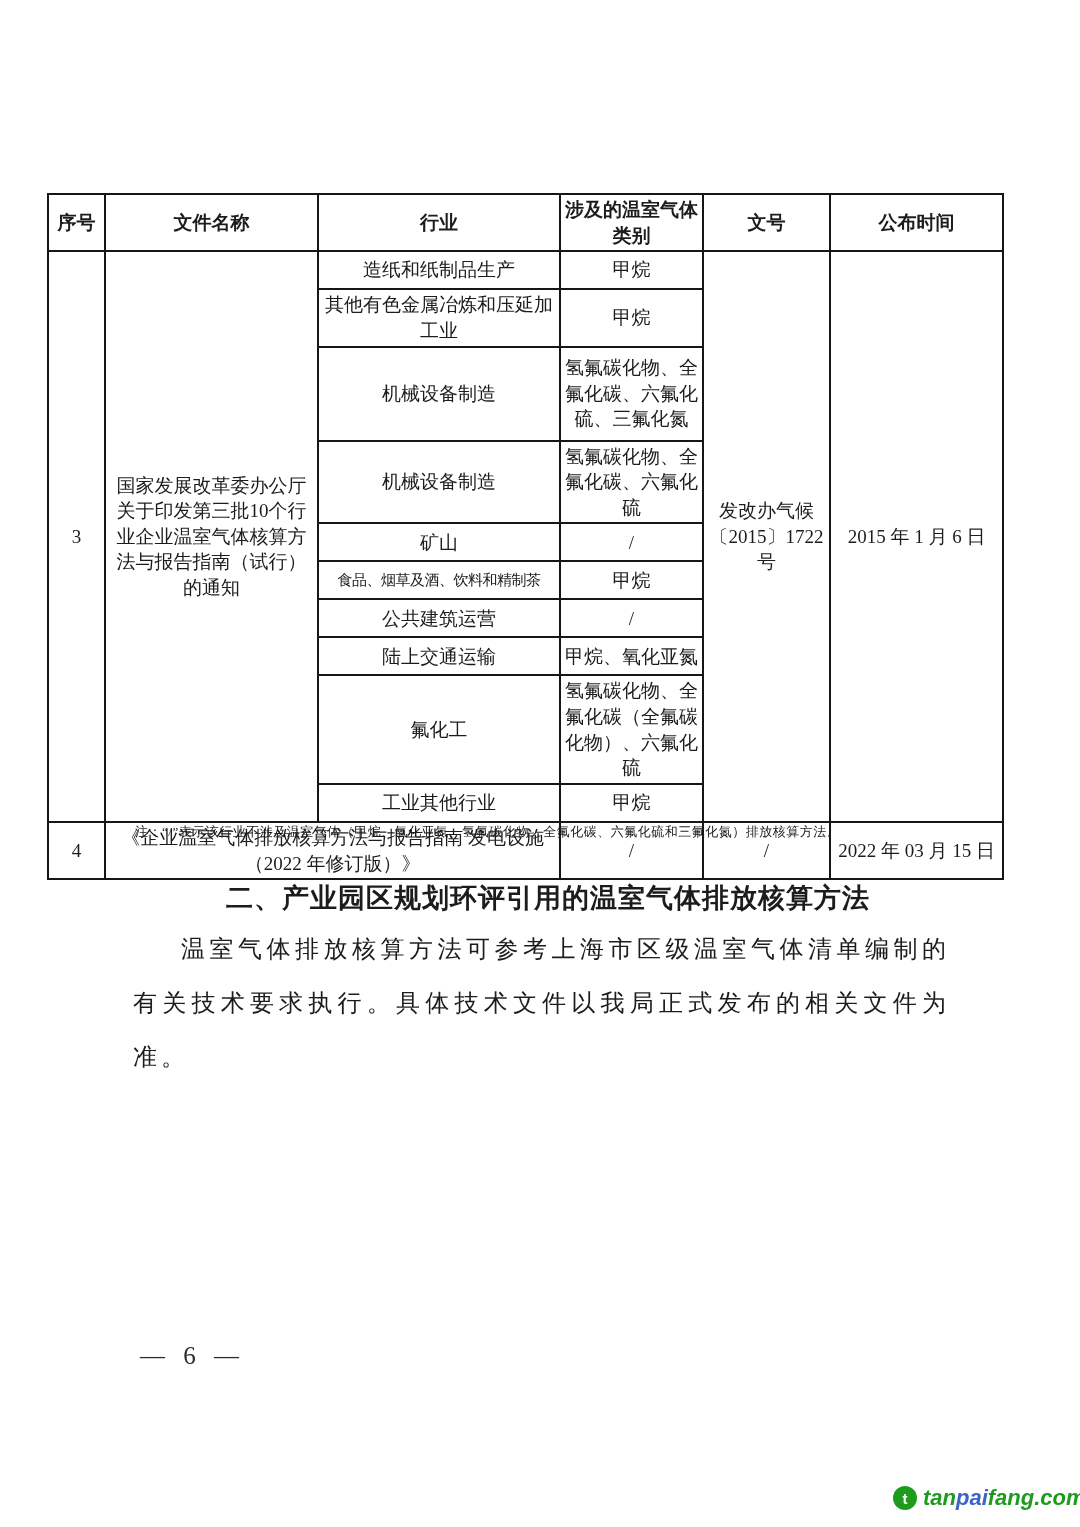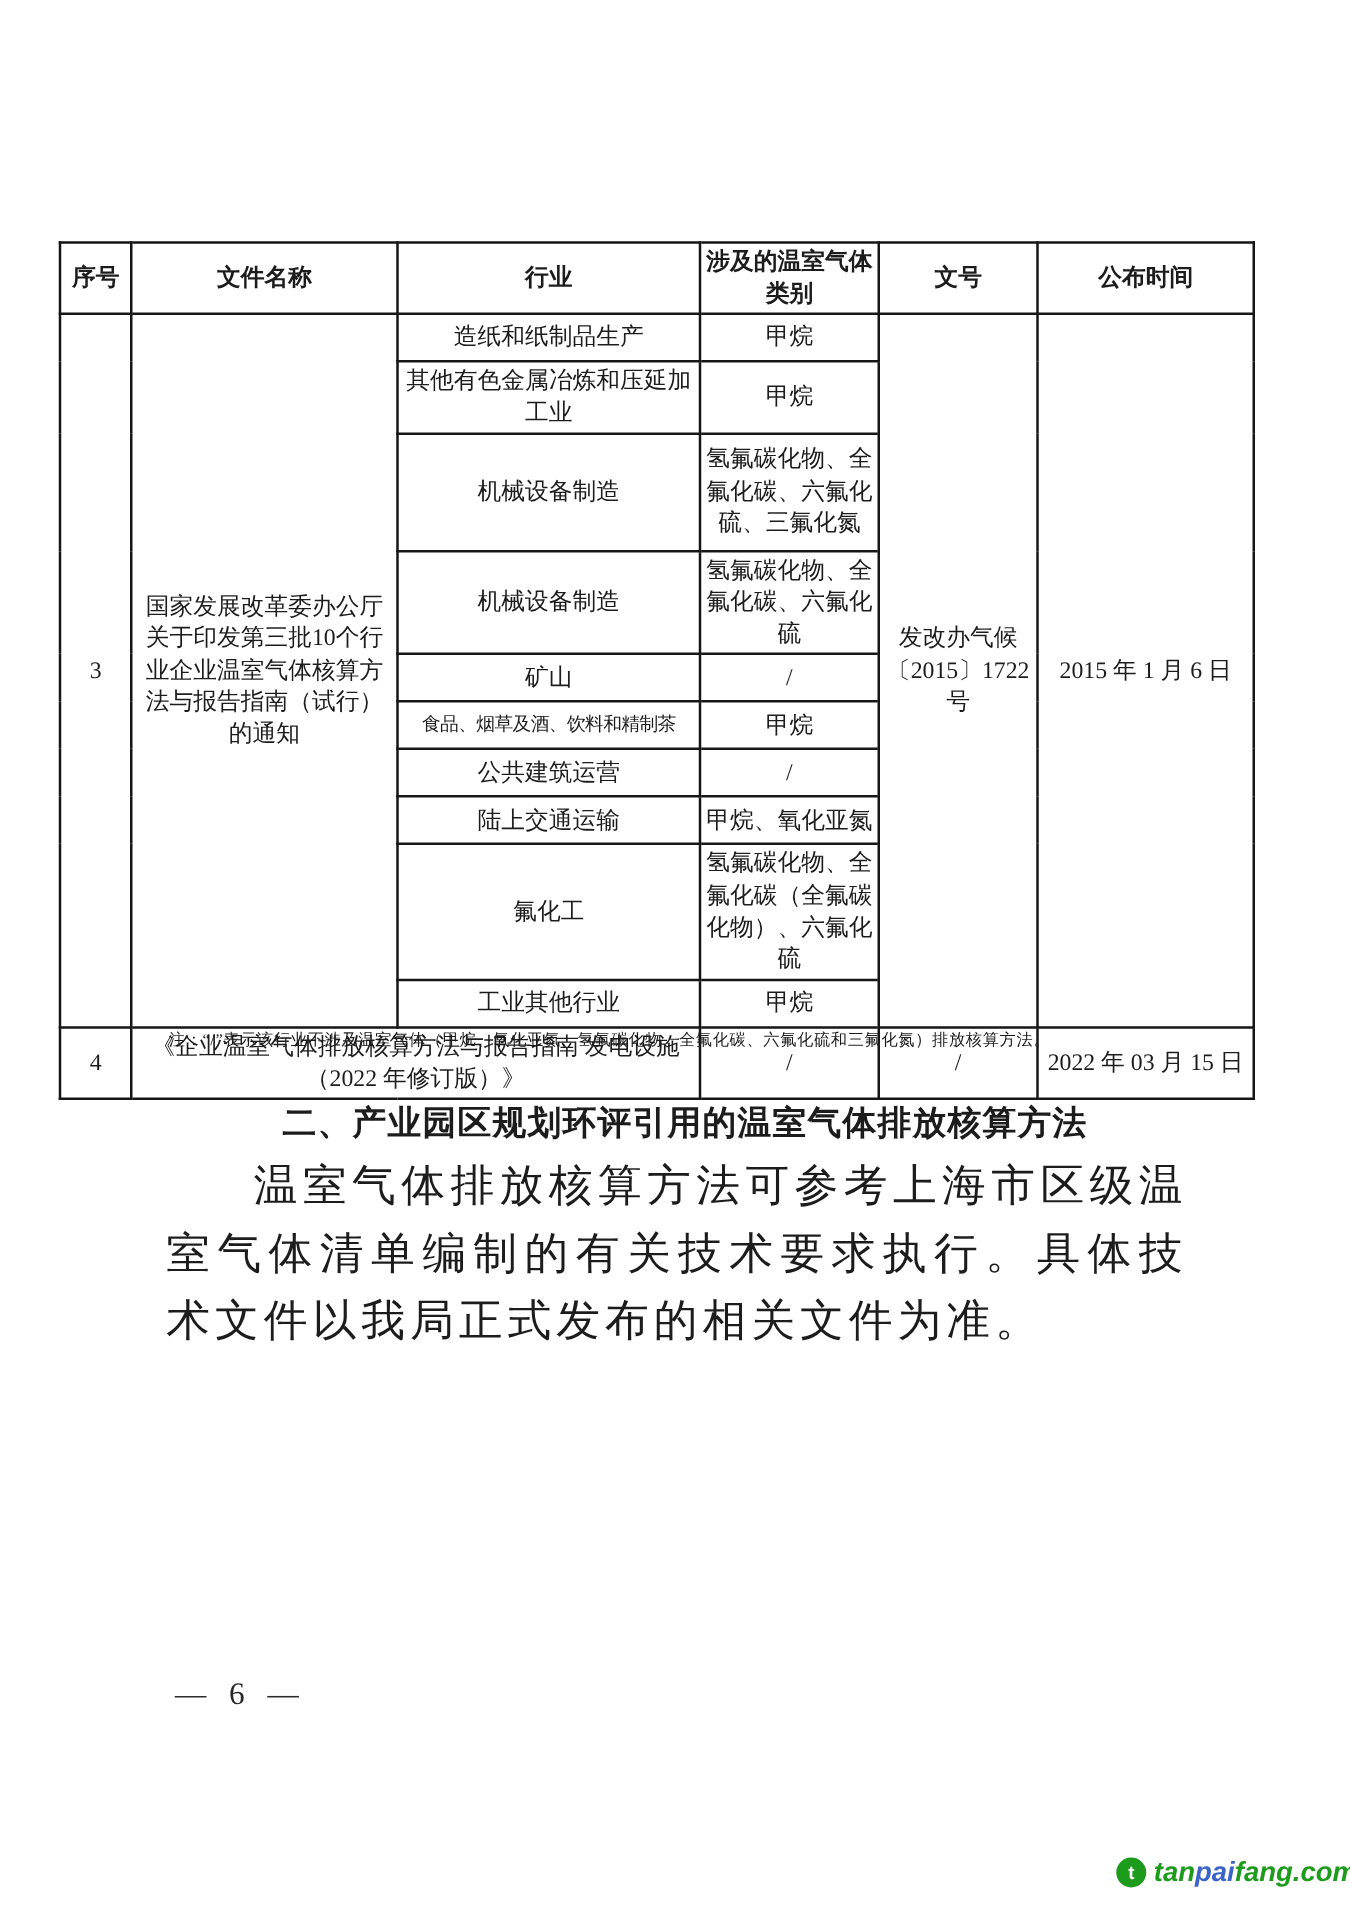--- a/index.html
+++ b/index.html
@@ -38,21 +38,21 @@
   }
   .sec-heading{
     position:absolute;left:0;top:872px;width:1080px;
     margin:8px;text-align:center;
     font-family:"Liberation Sans","DejaVu Sans",sans-serif;
     font-weight:bold;font-size:27px;letter-spacing:1px;
   }
   .body-para{
     position:absolute;left:133px;top:922px;width:817px;
     margin:0;
-    font-size:35px;line-height:54px;letter-spacing:4px;
+    font-size:24px;line-height:54px;letter-spacing:4px;
     text-align:justify;text-indent:2em;
   }
   .pagenum{
     position:absolute;left:140px;top:1342px;
     font-size:25px;letter-spacing:6px;color:#2a2a2a;
   }
   .logo{
     position:absolute;left:893px;top:1485px;
     display:flex;align-items:center;gap:6px;
     font-family:"Liberation Sans","DejaVu Sans",sans-serif;

